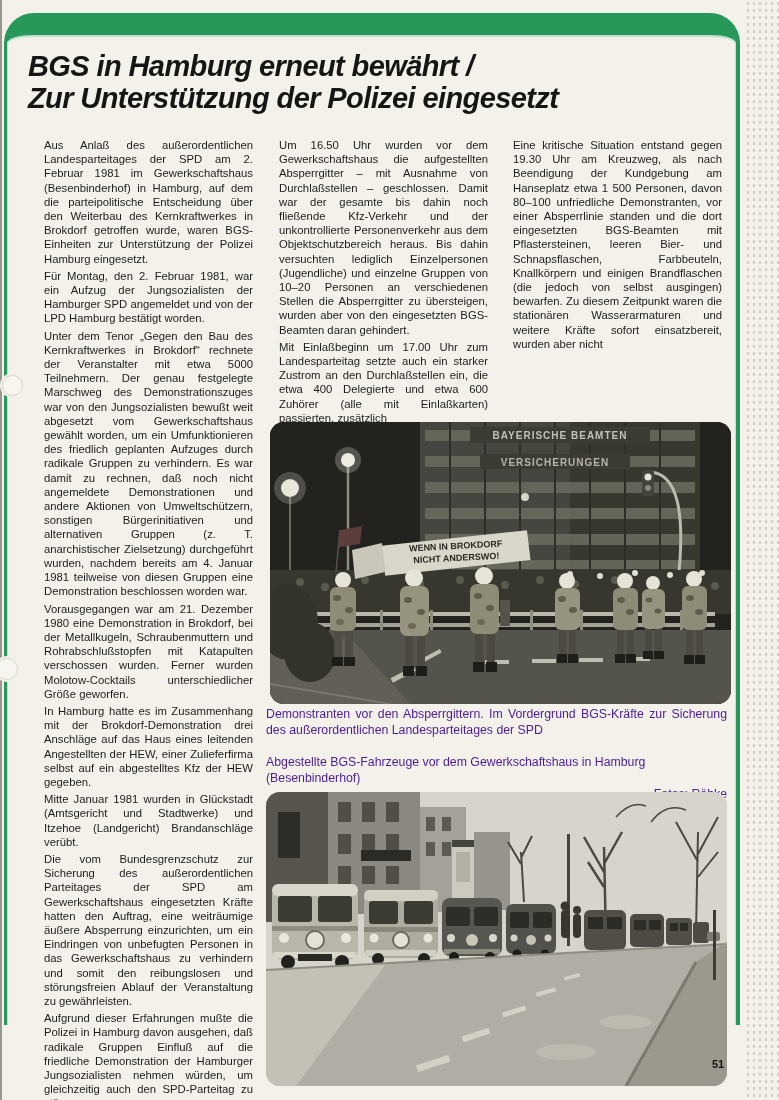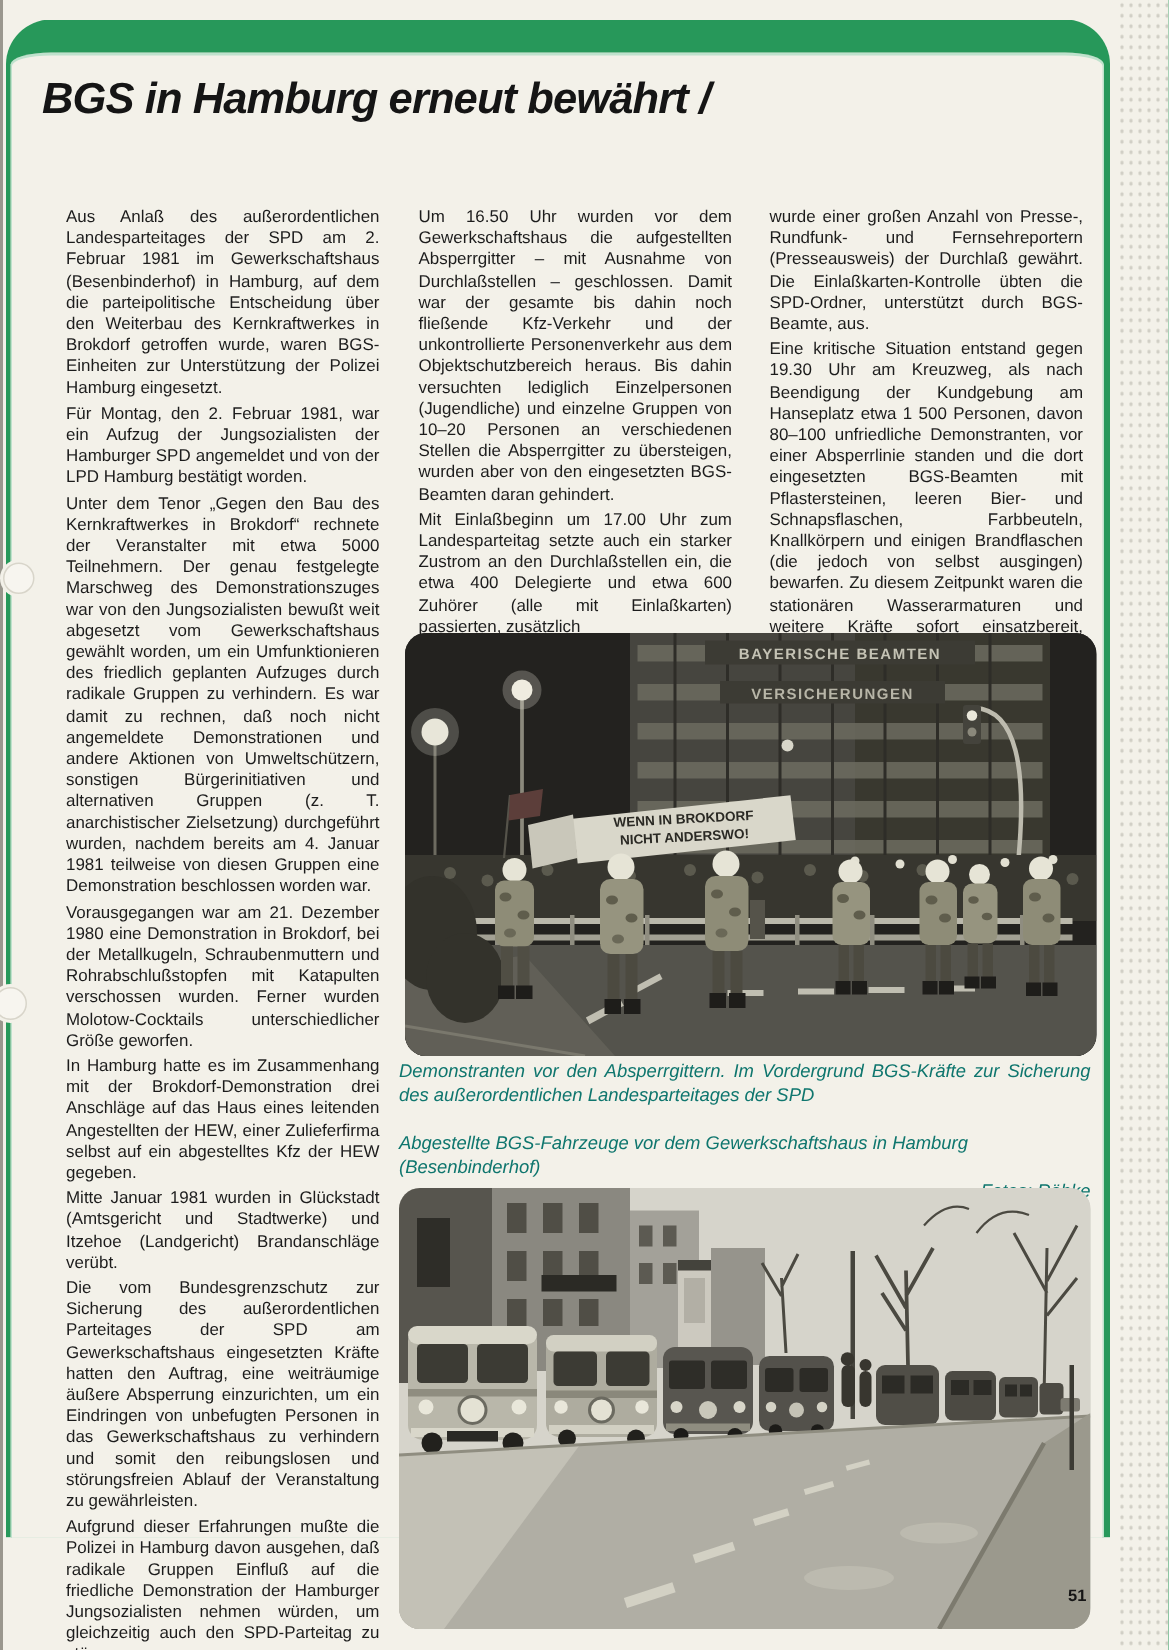--- a/index.html
+++ b/index.html
@@ -52,21 +52,21 @@
   .photo{
     position:absolute;left:266px;width:461px;overflow:hidden;
     border-radius:14px;background:#222;
   }
   .photo1{top:418px;height:282px;}
   .photo2{top:792px;height:294px;background:#cfcdc4;}
   .photo svg{display:block;}
 
   .caption{
     position:absolute;left:266px;width:461px;
-    font-size:12.3px;line-height:16px;font-style:italic;color:#0f766e;
+    font-size:12.3px;line-height:16px;color:#4c1d95;
   }
   .cap1{top:706px;text-align:justify;}
   .cap2{top:754px;}
   .credit{display:block;text-align:right;}
 
   .page-number{
     position:absolute;left:712px;top:1058px;width:24px;
     font-size:11px;font-weight:bold;color:#151515;text-align:left;
   }
 </style>
@@ -76,41 +76,41 @@
 <div class="page">
 
   <div class="scan-edge"></div>
   <div class="edge-texture"></div>
   <div class="frame"></div>
   <div class="hole-punch hp1"></div>
   <div class="hole-punch hp2"></div>
 
   <h1 class="title">
     <span>BGS in Hamburg erneut bewährt /</span>
+    <span>Zur Unterstützung der Polizei eingesetzt</span>
   </h1>
 
   <div class="col col1">
     <p>Aus Anlaß des außerordentlichen Landesparteitages der SPD am 2. Februar 1981 im Gewerkschaftshaus (Besenbinderhof) in Hamburg, auf dem die parteipolitische Entscheidung über den Weiterbau des Kernkraftwerkes in Brokdorf getroffen wurde, waren BGS-Einheiten zur Unterstützung der Polizei Hamburg eingesetzt.</p>
     <p>Für Montag, den 2. Februar 1981, war ein Aufzug der Jungsozialisten der Hamburger SPD angemeldet und von der LPD Hamburg bestätigt worden.</p>
     <p>Unter dem Tenor „Gegen den Bau des Kernkraftwerkes in Brokdorf“ rechnete der Veranstalter mit etwa 5000 Teilnehmern. Der genau festgelegte Marschweg des Demonstrationszuges war von den Jungsozialisten bewußt weit abgesetzt vom Gewerkschaftshaus gewählt worden, um ein Umfunktionieren des friedlich geplanten Aufzuges durch radikale Gruppen zu verhindern. Es war damit zu rechnen, daß noch nicht angemeldete Demonstrationen und andere Aktionen von Umweltschützern, sonstigen Bürgerinitiativen und alternativen Gruppen (z. T. anarchistischer Zielsetzung) durchgeführt wurden, nachdem bereits am 4. Januar 1981 teilweise von diesen Gruppen eine Demonstration beschlossen worden war.</p>
     <p>Vorausgegangen war am 21. Dezember 1980 eine Demonstration in Brokdorf, bei der Metallkugeln, Schraubenmuttern und Rohrabschlußstopfen mit Katapulten verschossen wurden. Ferner wurden Molotow-Cocktails unterschiedlicher Größe geworfen.</p>
     <p>In Hamburg hatte es im Zusammenhang mit der Brokdorf-Demonstration drei Anschläge auf das Haus eines leitenden Angestellten der HEW, einer Zulieferfirma selbst auf ein abgestelltes Kfz der HEW gegeben.</p>
     <p>Mitte Januar 1981 wurden in Glückstadt (Amtsgericht und Stadtwerke) und Itzehoe (Landgericht) Brandanschläge verübt.</p>
     <p>Die vom Bundesgrenzschutz zur Sicherung des außerordentlichen Parteitages der SPD am Gewerkschaftshaus eingesetzten Kräfte hatten den Auftrag, eine weiträumige äußere Absperrung einzurichten, um ein Eindringen von unbefugten Personen in das Gewerkschaftshaus zu verhindern und somit den reibungslosen und störungsfreien Ablauf der Veranstaltung zu gewährleisten.</p>
     <p>Aufgrund dieser Erfahrungen mußte die Polizei in Hamburg davon ausgehen, daß radikale Gruppen Einfluß auf die friedliche Demonstration der Hamburger Jungsozialisten nehmen würden, um gleichzeitig auch den SPD-Parteitag zu stören.</p>
     <p>Dem Einsatz gingen Lage- und Einsatzbesprechungen bei der Hamburger Polizei voraus. Der Einsatz begann am 2. Februar 1981, 15.00 Uhr, und wurde am gleichen Tage um 23.18 Uhr beendet.</p>
   </div>
 
   <div class="col col2">
     <p>Um 16.50 Uhr wurden vor dem Gewerkschaftshaus die aufgestellten Absperrgitter – mit Ausnahme von Durchlaßstellen – geschlossen. Damit war der gesamte bis dahin noch fließende Kfz-Verkehr und der unkontrollierte Personenverkehr aus dem Objektschutzbereich heraus. Bis dahin versuchten lediglich Einzelpersonen (Jugendliche) und einzelne Gruppen von 10–20 Personen an verschiedenen Stellen die Absperrgitter zu übersteigen, wurden aber von den eingesetzten BGS-Beamten daran gehindert.</p>
     <p>Mit Einlaßbeginn um 17.00 Uhr zum Landesparteitag setzte auch ein starker Zustrom an den Durchlaßstellen ein, die etwa 400 Delegierte und etwa 600 Zuhörer (alle mit Einlaßkarten) passierten, zusätzlich</p>
   </div>
 
   <div class="col col3">
-    <p>wurde einer großen Anzahl von Presse-, Rundfunk- und Fernsehreportern (Presseausweis) der Durchlaß gewährt. Die Einlaßkarten-Kontrolle übten die SPD-Ordner, unterstützt durch BGS-Beamte, aus.</p>
     <p>Eine kritische Situation entstand gegen 19.30 Uhr am Kreuzweg, als nach Beendigung der Kundgebung am Hanseplatz etwa 1 500 Personen, davon 80–100 unfriedliche Demonstranten, vor einer Absperrlinie standen und die dort eingesetzten BGS-Beamten mit Pflastersteinen, leeren Bier- und Schnapsflaschen, Farbbeuteln, Knallkörpern und einigen Brandflaschen (die jedoch von selbst ausgingen) bewarfen. Zu diesem Zeitpunkt waren die stationären Wasserarmaturen und weitere Kräfte sofort einsatzbereit, wurden aber nicht</p>
   </div>
 
   <figure class="photo photo1" style="margin:4px">
     <svg width="461" height="282" viewBox="0 0 461 282" xmlns="http://www.w3.org/2000/svg">
       <rect x="0" y="0" width="461" height="282" fill="#23221f"></rect>
 
       <g>
         <polygon points="150,0 430,0 430,150 150,155" fill="#46453f"></polygon>
         <polygon points="300,0 430,0 430,150 300,152" fill="#39382f"></polygon>

